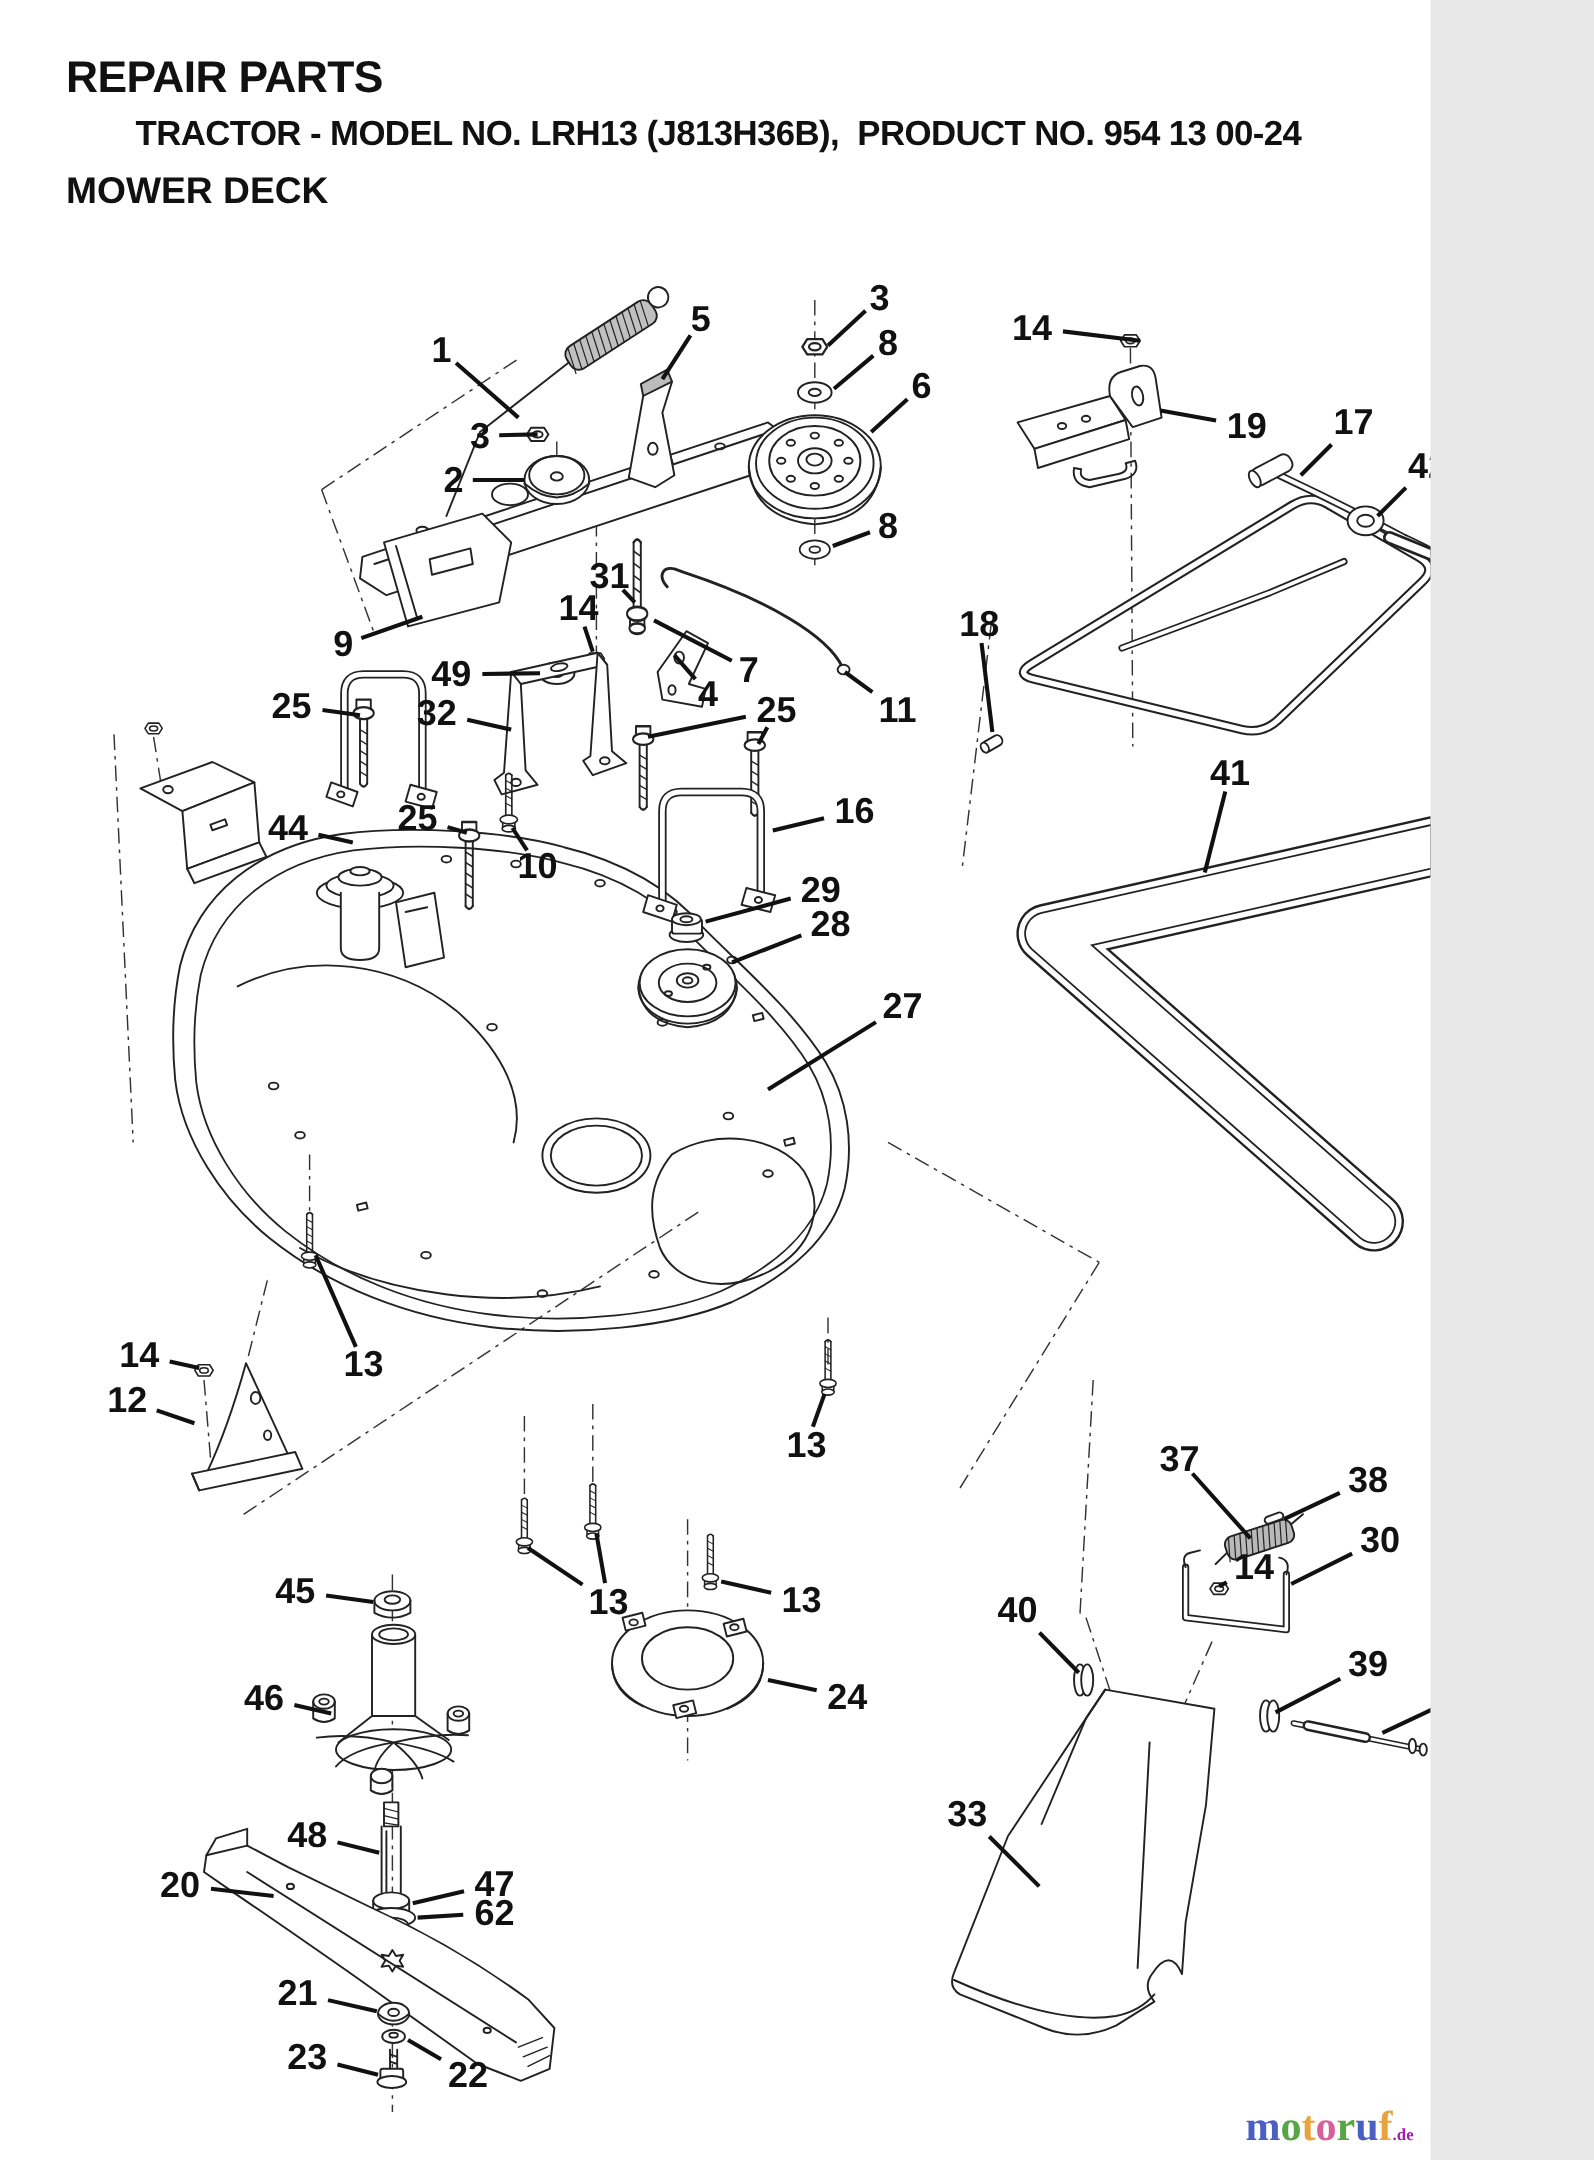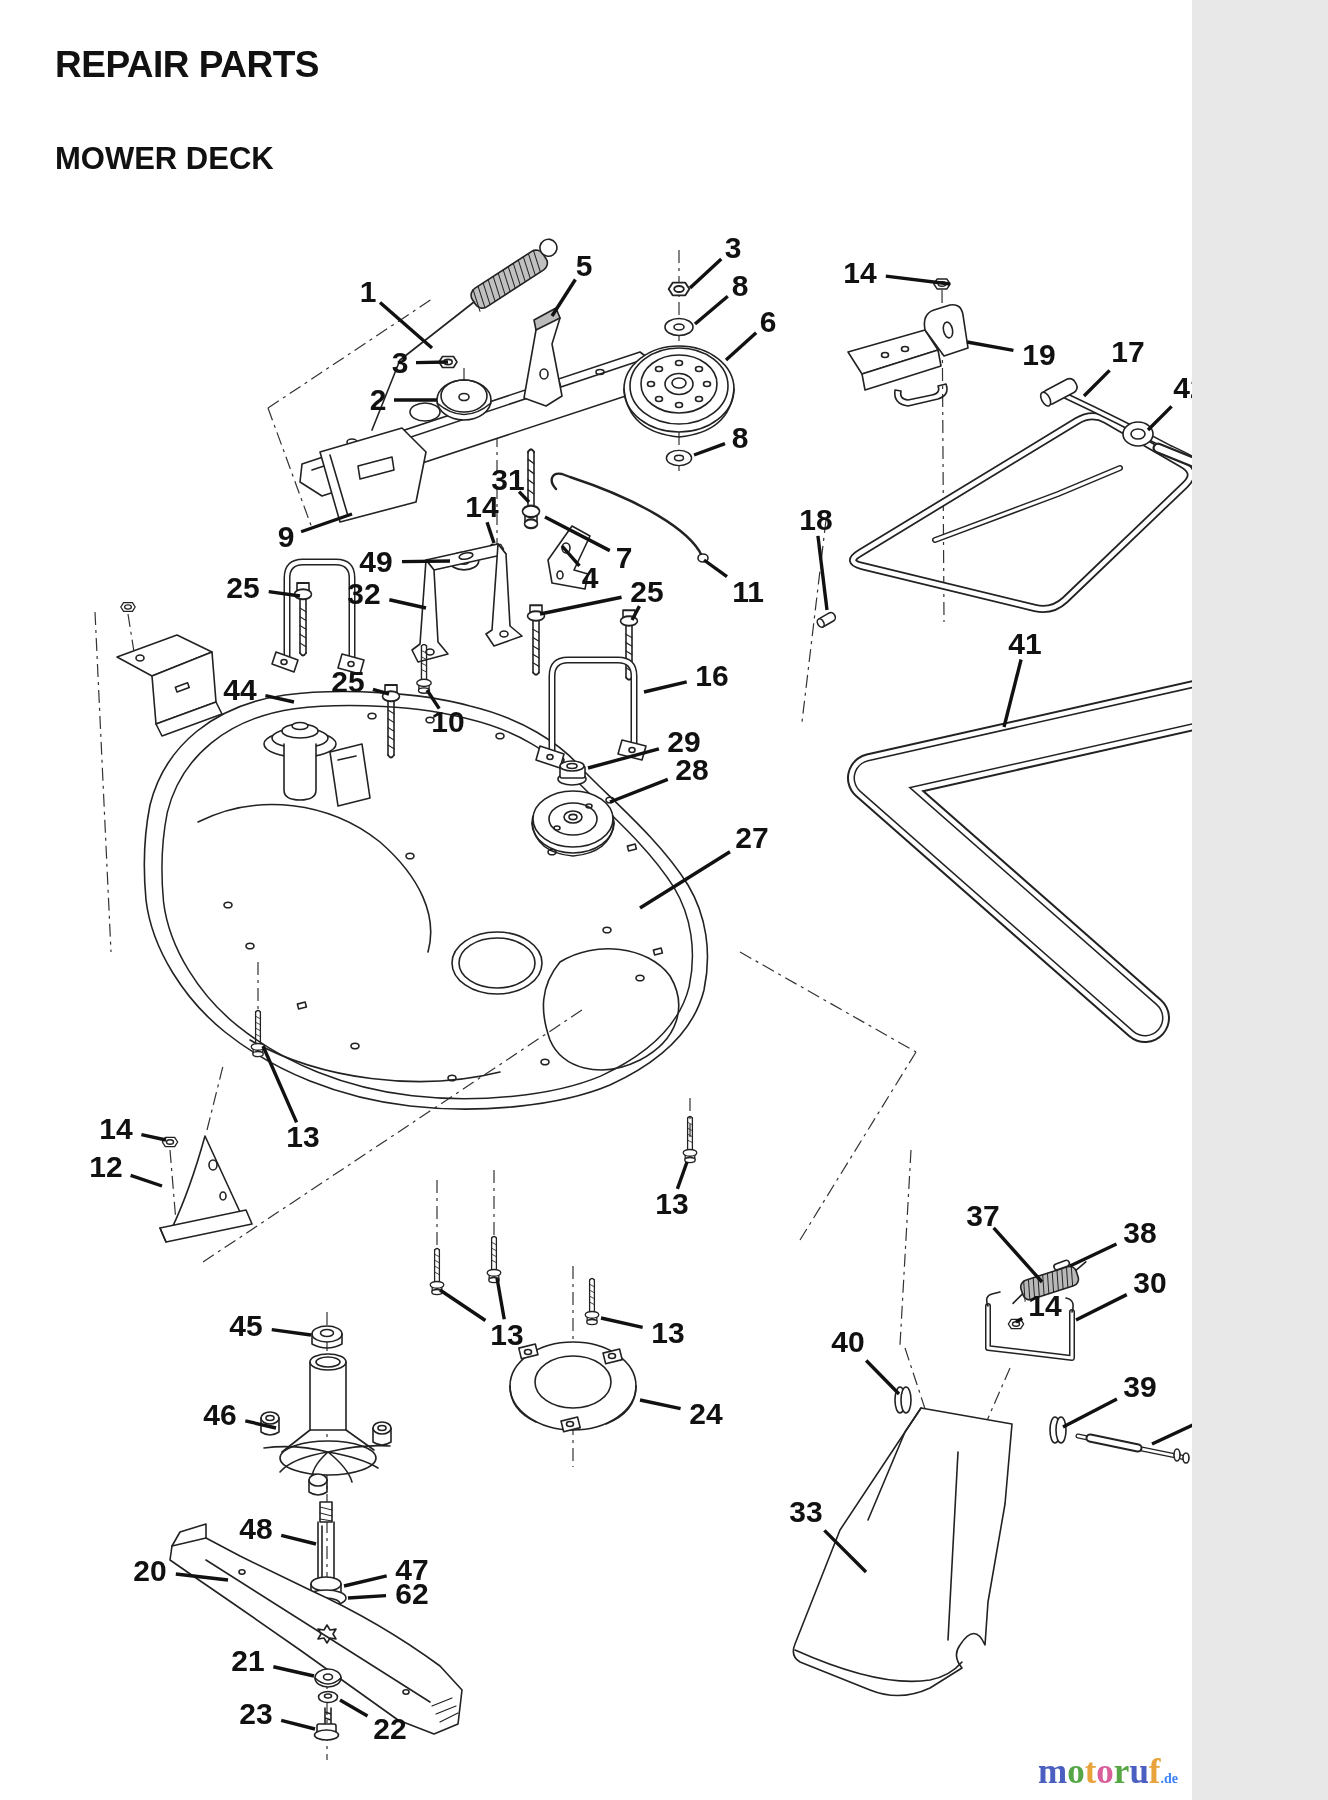--- a/index.html
+++ b/index.html
@@ -12,28 +12,29 @@
   #art{position:absolute;top:0;left:0;}
   
   .ink{stroke:#222;stroke-width:1.6;fill:none;stroke-linecap:round;stroke-linejoin:round;}
   .w{fill:#fff;}
   .cl{stroke:#333;stroke-width:1.2;fill:none;stroke-dasharray:13 5 3 5;}
   .leader{stroke:#111;stroke-width:3.4;}
   .cnum{font:bold 30px "Liberation Sans", sans-serif;fill:#111;}
   
   #wm{position:absolute;right:14px;bottom:8px;font-family:"Liberation Serif", serif;
       font-weight:bold;font-size:35px;letter-spacing:0px;}
-  #wm .de{font-size:14px;color:#3b82f6;font-weight:bold;}
+  #wm .de{font-size:14px;color:#a21caf;font-weight:bold;}
 </style>
 </head>
 <body>
 
 <div id="page">
 
   <div id="title" class="hdr">REPAIR PARTS</div>
+  <div id="subtitle" class="hdr">TRACTOR - MODEL NO. LRH13 (J813H36B),  PRODUCT NO. 954 13 00-24</div>
   <div id="section" class="hdr">MOWER DECK</div>
 
   <svg id="art" width="1328" height="1800" viewBox="0 0 1328 1800">
 
     <defs>
       <g id="sym-nut">
         <path class="w" d="M-9,0 L-5.5,-5.5 L5.5,-5.5 L9,0 L5.5,5.5 L-5.5,5.5 Z"></path>
         <ellipse class="w" rx="4.2" ry="2.6"></ellipse>
       </g>
       <g id="sym-washer">

